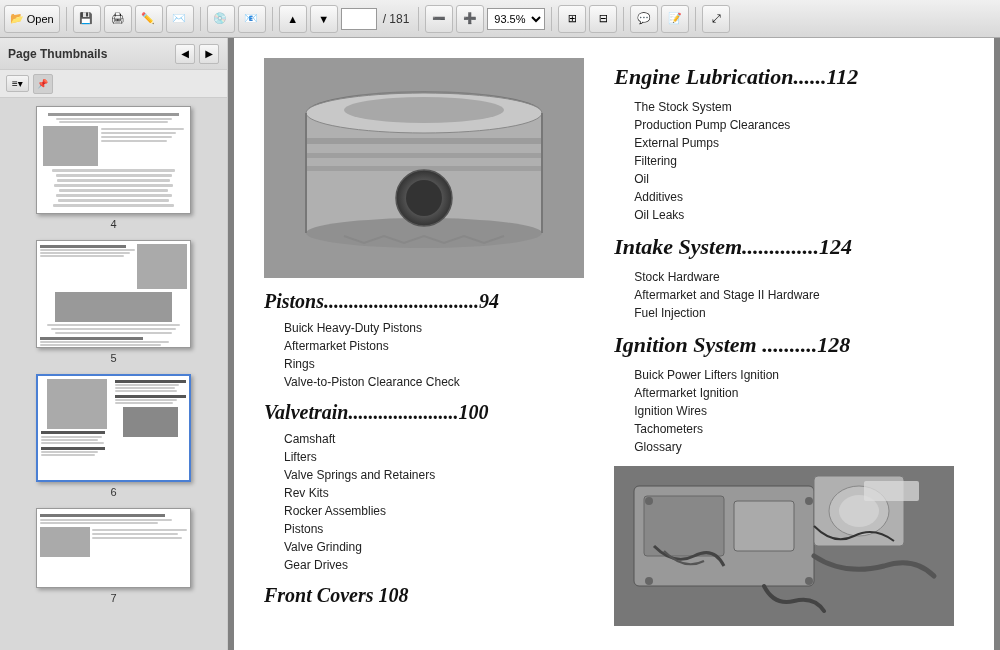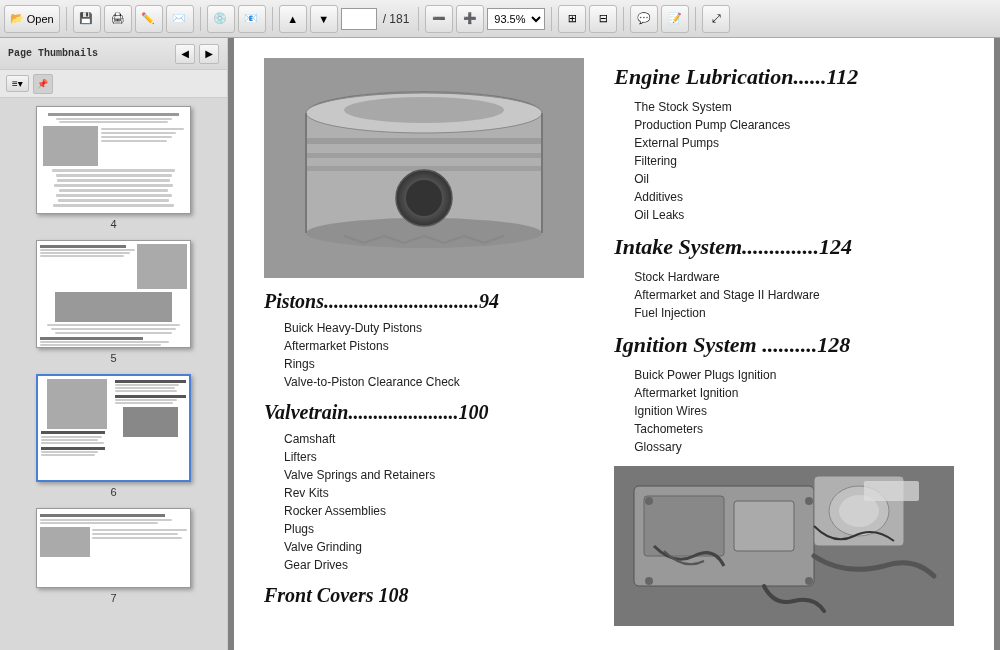--- a/index.html
+++ b/index.html
@@ -55,25 +55,24 @@
     #sidebar-header {
       height: 32px;
       background: linear-gradient(to bottom, #e8e8e8, #d8d8d8);
       border-bottom: 1px solid #ccc;
       display: flex;
       align-items: center;
       padding: 0 8px;
       gap: 4px;
     }
     #sidebar-title {
-      font-size: 10px;
+      font-size: 12px;
       font-weight: bold;
       color: #333;
       flex: 1;
-      font-family: Liberation Mono, monospace;
     }
     .sidebar-nav-btn {
       width: 20px; height: 20px;
       border: 1px solid #bbb;
       background: linear-gradient(to bottom, #f8f8f8, #e0e0e0);
       border-radius: 2px;
       cursor: pointer;
       font-size: 10px;
       display: flex; align-items: center; justify-content: center;
     }
@@ -490,21 +489,21 @@
 
         <div class="section-heading">
           <em>Valvetrain......................100</em>
         </div>
         <div class="sub-items">
           <div class="sub-item">Camshaft</div>
           <div class="sub-item">Lifters</div>
           <div class="sub-item">Valve Springs and Retainers</div>
           <div class="sub-item">Rev Kits</div>
           <div class="sub-item">Rocker Assemblies</div>
-          <div class="sub-item">Plugs</div>
+          <div class="sub-item">Pistons</div>
           <div class="sub-item">Valve Grinding</div>
           <div class="sub-item">Gear Drives</div>
         </div>
 
         <div class="section-heading">
           <em>Front Covers           108</em>
         </div>
       </div>
 
       <div id="right-col">
@@ -528,21 +527,21 @@
         <div class="sub-items">
           <div class="sub-item">Stock Hardware</div>
           <div class="sub-item">Aftermarket and Stage II Hardware</div>
           <div class="sub-item">Fuel Injection</div>
         </div>
 
         <div class="right-heading">
           <em>Ignition System ..........128</em>
         </div>
         <div class="sub-items">
-          <div class="sub-item">Buick Power Plugs Ignition</div>
+          <div class="sub-item">Buick Power Lifters Ignition</div>
           <div class="sub-item">Aftermarket Ignition</div>
           <div class="sub-item">Ignition Wires</div>
           <div class="sub-item">Tachometers</div>
           <div class="sub-item">Glossary</div>
         </div>
 
         <div class="engine-img">
           <svg width="340" height="160" viewBox="0 0 340 160">
             <rect width="340" height="160" fill="#777"></rect>
 

